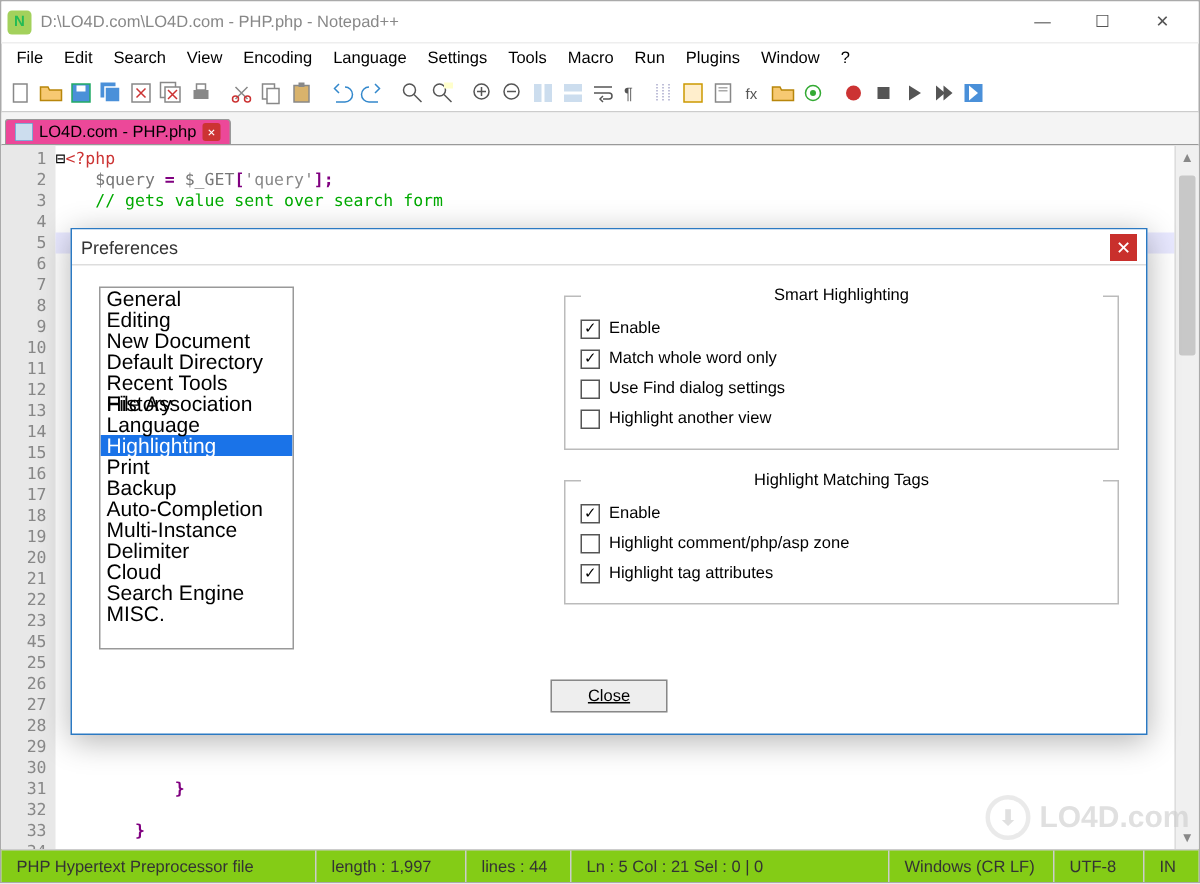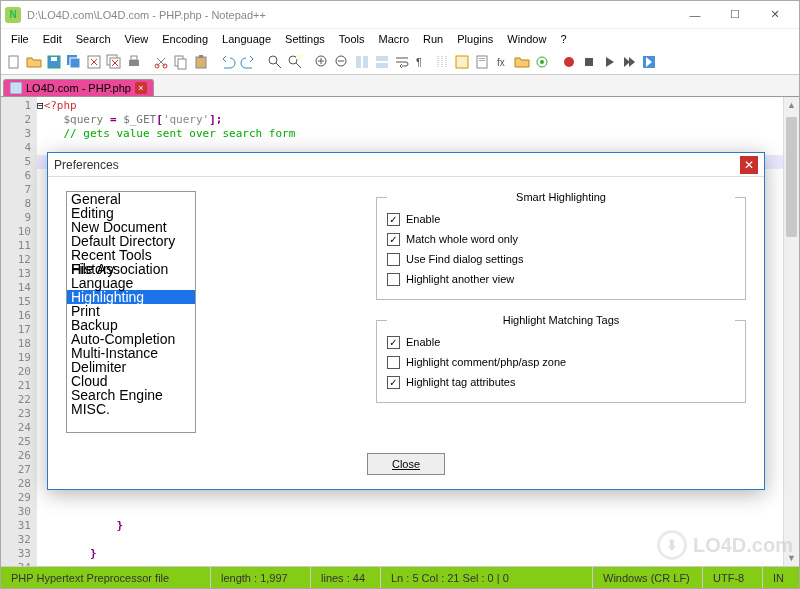--- a/index.html
+++ b/index.html
@@ -307,21 +307,21 @@
         <div class="ln">14</div>
         <div class="ln">15</div>
         <div class="ln">16</div>
         <div class="ln">17</div>
         <div class="ln">18</div>
         <div class="ln">19</div>
         <div class="ln">20</div>
         <div class="ln">21</div>
         <div class="ln">22</div>
         <div class="ln">23</div>
-        <div class="ln">24</div>
+        <div class="ln">45</div>
         <div class="ln">25</div>
         <div class="ln">26</div>
         <div class="ln">27</div>
         <div class="ln">28</div>
         <div class="ln">29</div>
         <div class="ln">30</div>
         <div class="ln">31</div>
         <div class="ln">32</div>
         <div class="ln">33</div>
         <div class="ln">34</div>

